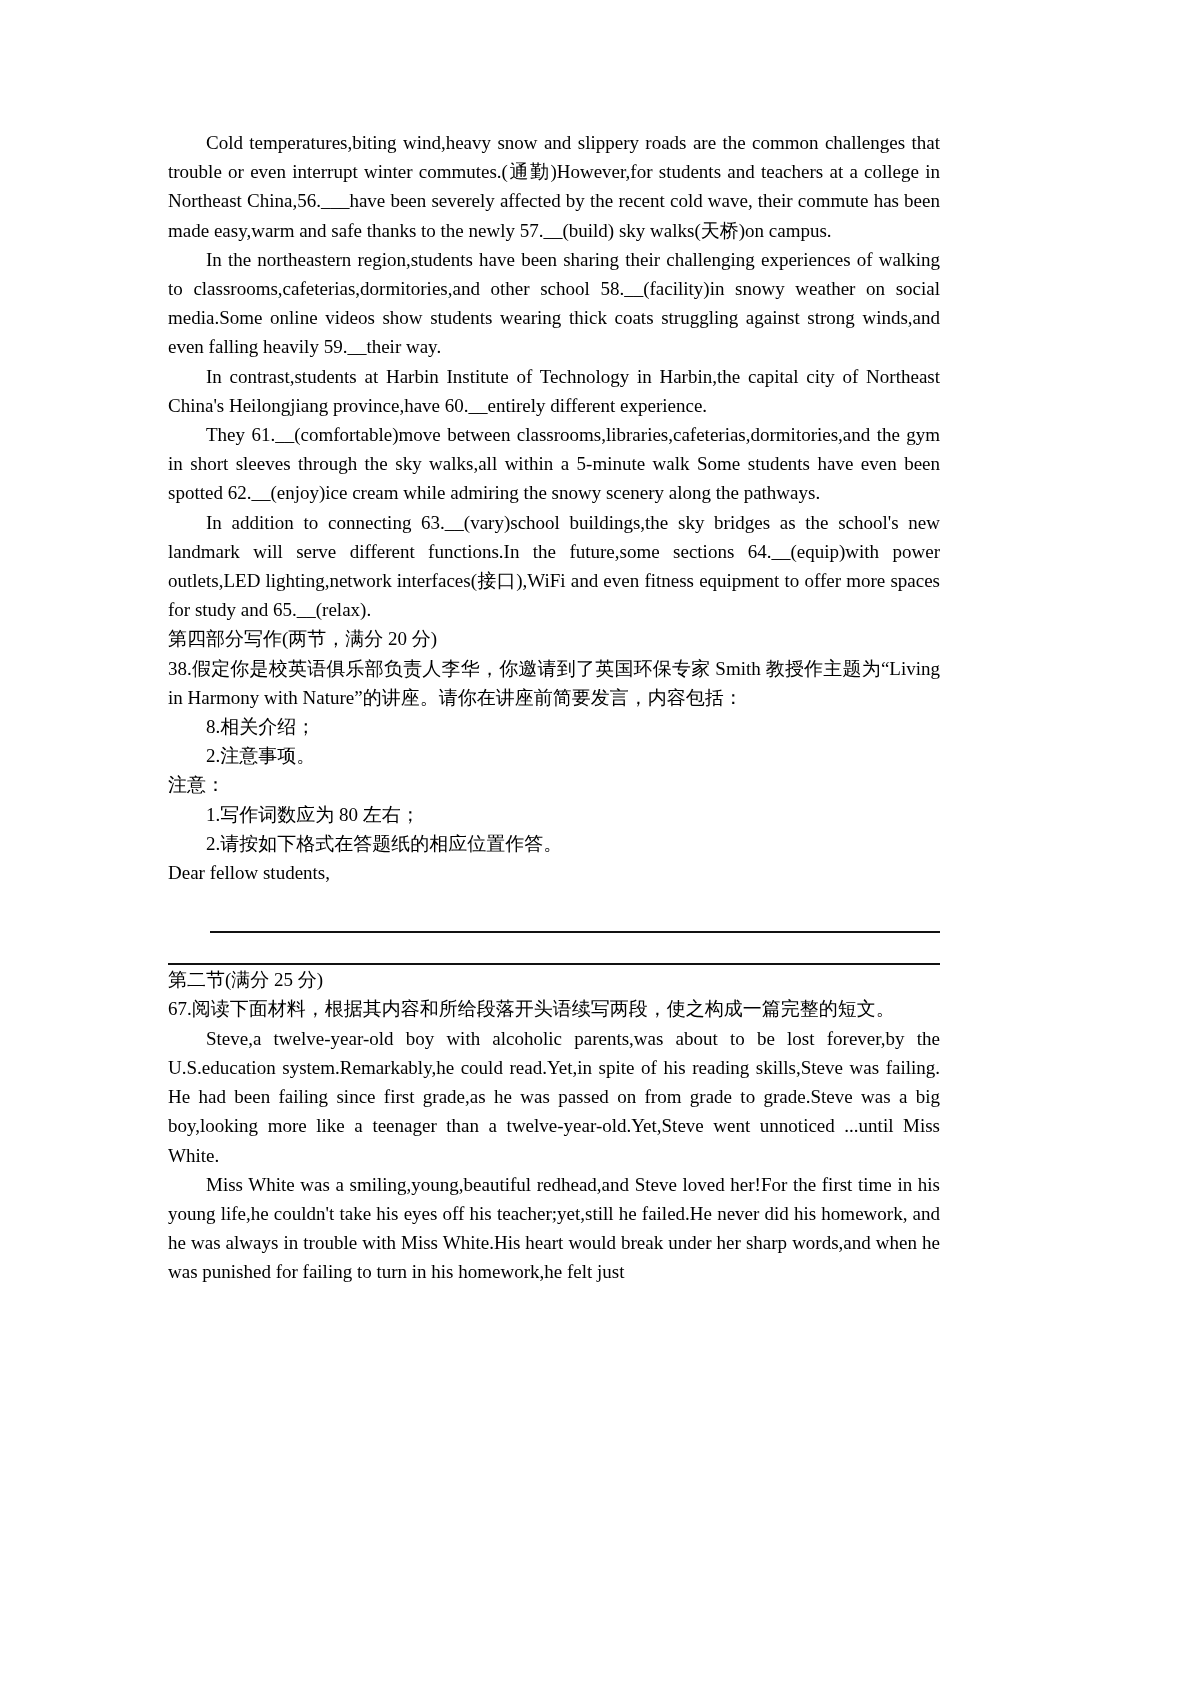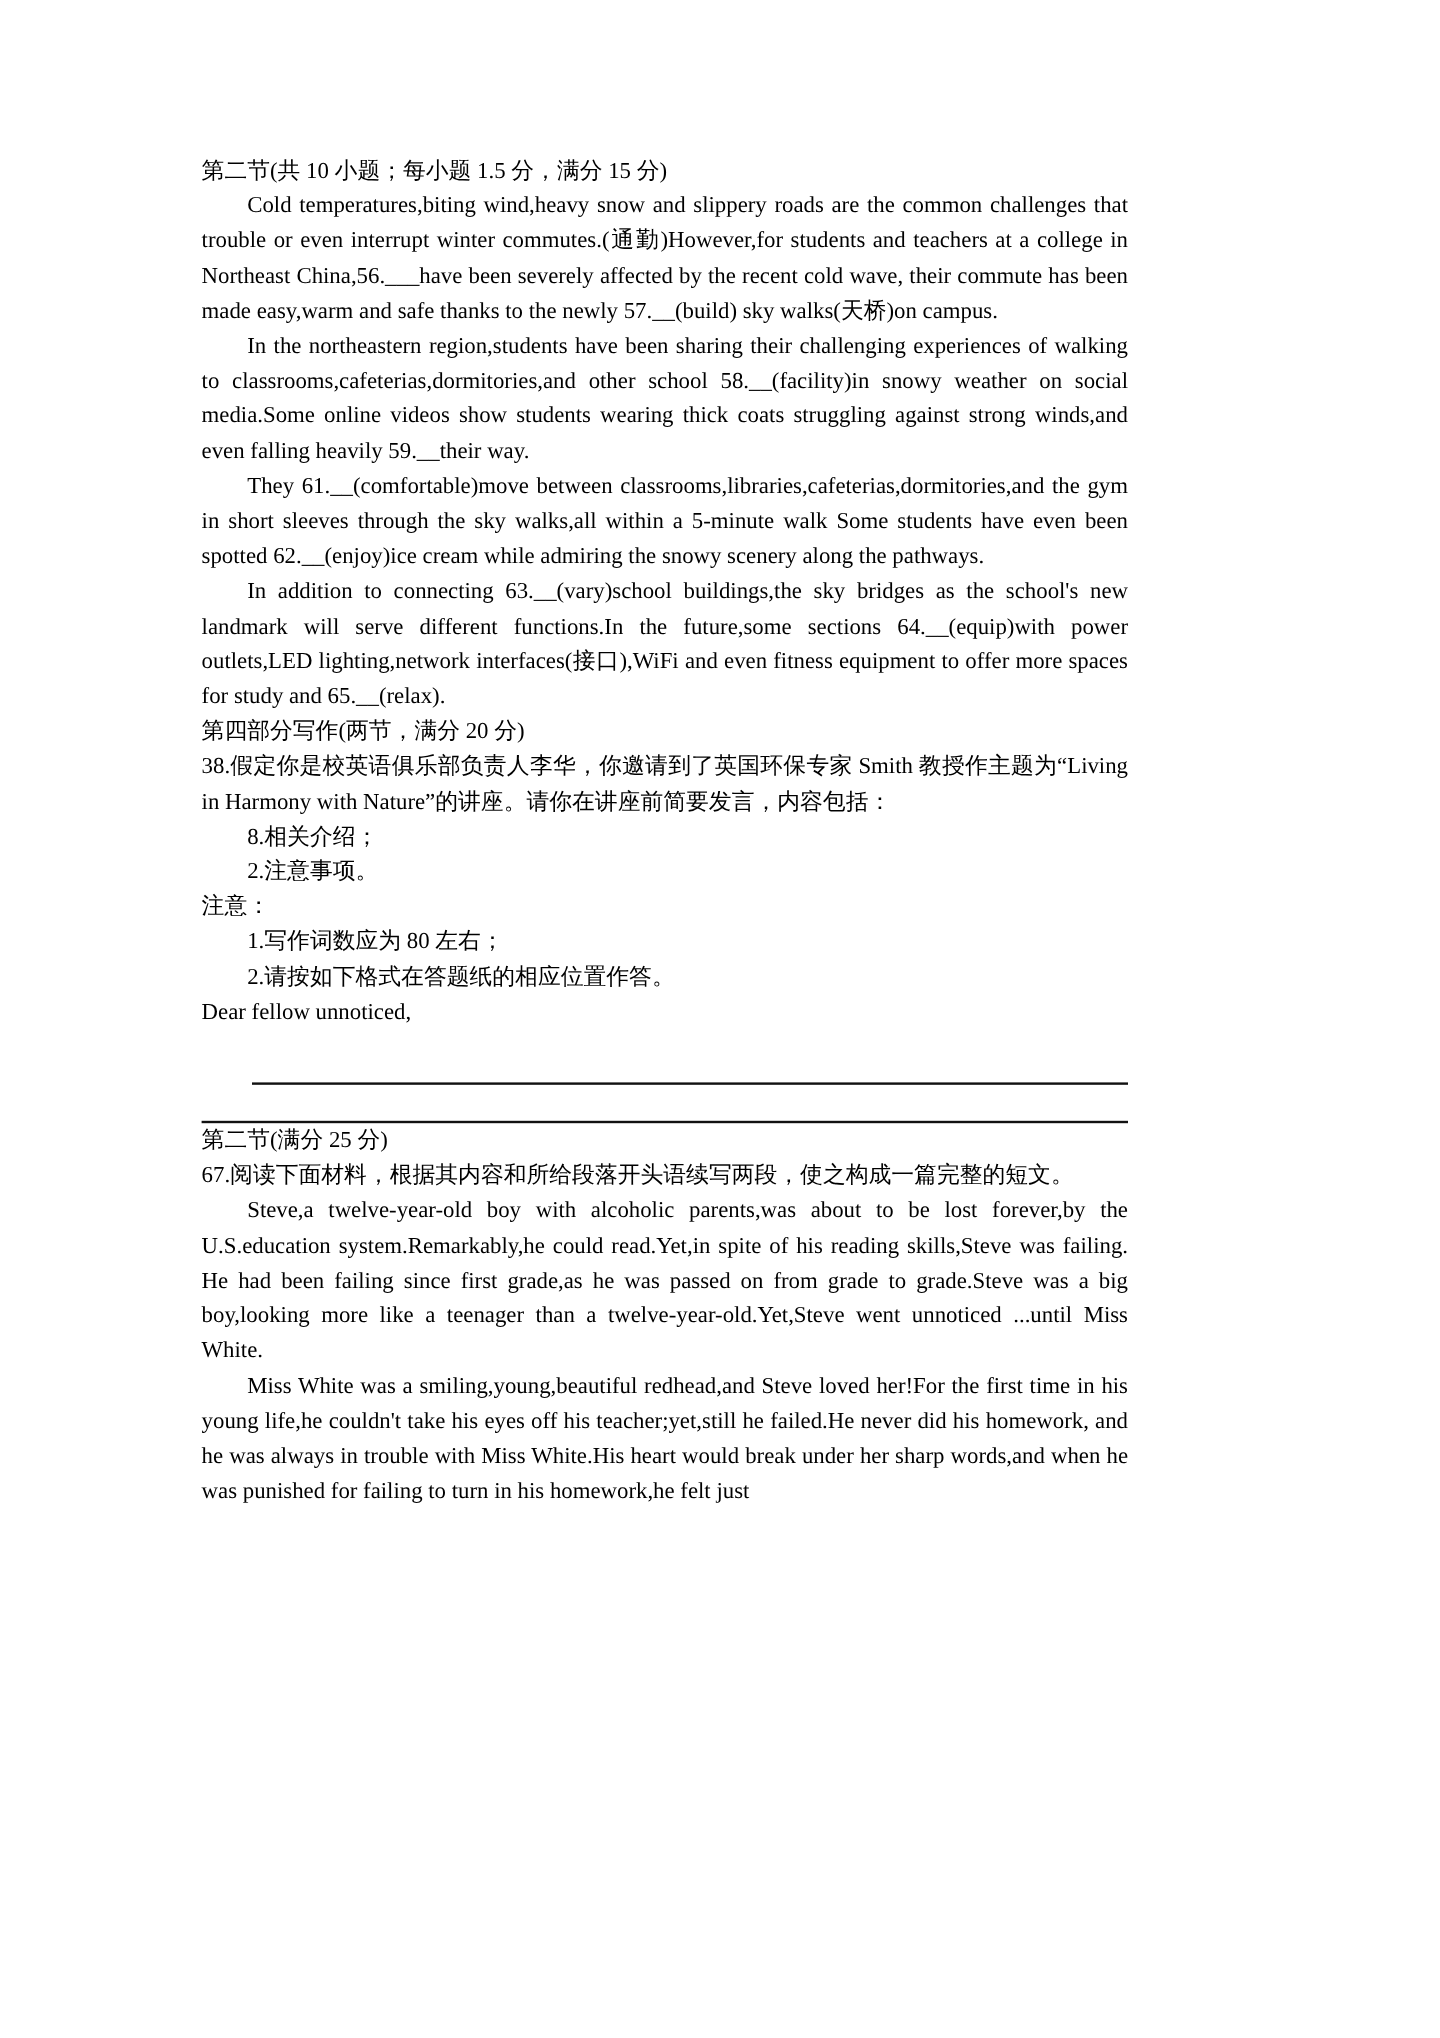--- a/index.html
+++ b/index.html
@@ -43,36 +43,36 @@
   }
   .answer-gap {
     height: 14px;
   }
 </style>
 </head>
 <body>
 
 <div class="doc-page">
 
-  <p class="block flush">第二节(共 10 小题；每小题 1.5 分，满分 15 分)</p>
 
   <p class="block indent">Cold temperatures,biting wind,heavy snow and slippery roads are the common challenges that trouble or even interrupt winter commutes.(通勤)However,for students and teachers at a college in Northeast China,56.___have been severely affected by the recent cold wave, their commute has been made easy,warm and safe thanks to the newly 57.__(build) sky walks(天桥)on campus.</p>
   <p class="block indent">In the northeastern region,students have been sharing their challenging experiences of walking to classrooms,cafeterias,dormitories,and other school 58.__(facility)in snowy weather on social media.Some online videos show students wearing thick coats struggling against strong winds,and even falling heavily 59.__their way.</p>
+  <p class="block indent">In contrast,students at Harbin Institute of Technology in Harbin,the capital city of Northeast China's Heilongjiang province,have 60.__entirely different experience.</p>
   <p class="block indent">They 61.__(comfortable)move between classrooms,libraries,cafeterias,dormitories,and the gym in short sleeves through the sky walks,all within a 5-minute walk Some students have even been spotted 62.__(enjoy)ice cream while admiring the snowy scenery along the pathways.</p>
   <p class="block indent">In addition to connecting 63.__(vary)school buildings,the sky bridges as the school's new landmark will serve different functions.In the future,some sections 64.__(equip)with power outlets,LED lighting,network interfaces(接口),WiFi and even fitness equipment to offer more spaces for study and 65.__(relax).</p>
 
   <p class="block flush">第四部分写作(两节，满分 20 分)</p>
 
   <p class="block flush">38.假定你是校英语俱乐部负责人李华，你邀请到了英国环保专家 Smith 教授作主题为“Living in Harmony with Nature”的讲座。请你在讲座前简要发言，内容包括：</p>
   <p class="block sub">8.相关介绍；</p>
   <p class="block sub">2.注意事项。</p>
   <p class="block flush">注意：</p>
   <p class="block sub">1.写作词数应为 80 左右；</p>
   <p class="block sub">2.请按如下格式在答题纸的相应位置作答。</p>
-  <p class="block flush">Dear fellow unnoticed,</p>
+  <p class="block flush">Dear fellow students,</p>
 
   <div class="answer-gap"></div>
   <div class="answer-line first"></div>
   <div class="answer-line"></div>
 
   <p class="block flush">第二节(满分 25 分)</p>
   <p class="block flush">67.阅读下面材料，根据其内容和所给段落开头语续写两段，使之构成一篇完整的短文。</p>
 
   <p class="block indent">Steve,a twelve-year-old boy with alcoholic parents,was about to be lost forever,by the U.S.education system.Remarkably,he could read.Yet,in spite of his reading skills,Steve was failing. He had been failing since first grade,as he was passed on from grade to grade.Steve was a big boy,looking more like a teenager than a twelve-year-old.Yet,Steve went unnoticed ...until Miss White.</p>
   <p class="block indent">Miss White was a smiling,young,beautiful redhead,and Steve loved her!For the first time in his young life,he couldn't take his eyes off his teacher;yet,still he failed.He never did his homework, and he was always in trouble with Miss White.His heart would break under her sharp words,and when he was punished for failing to turn in his homework,he felt just</p>

